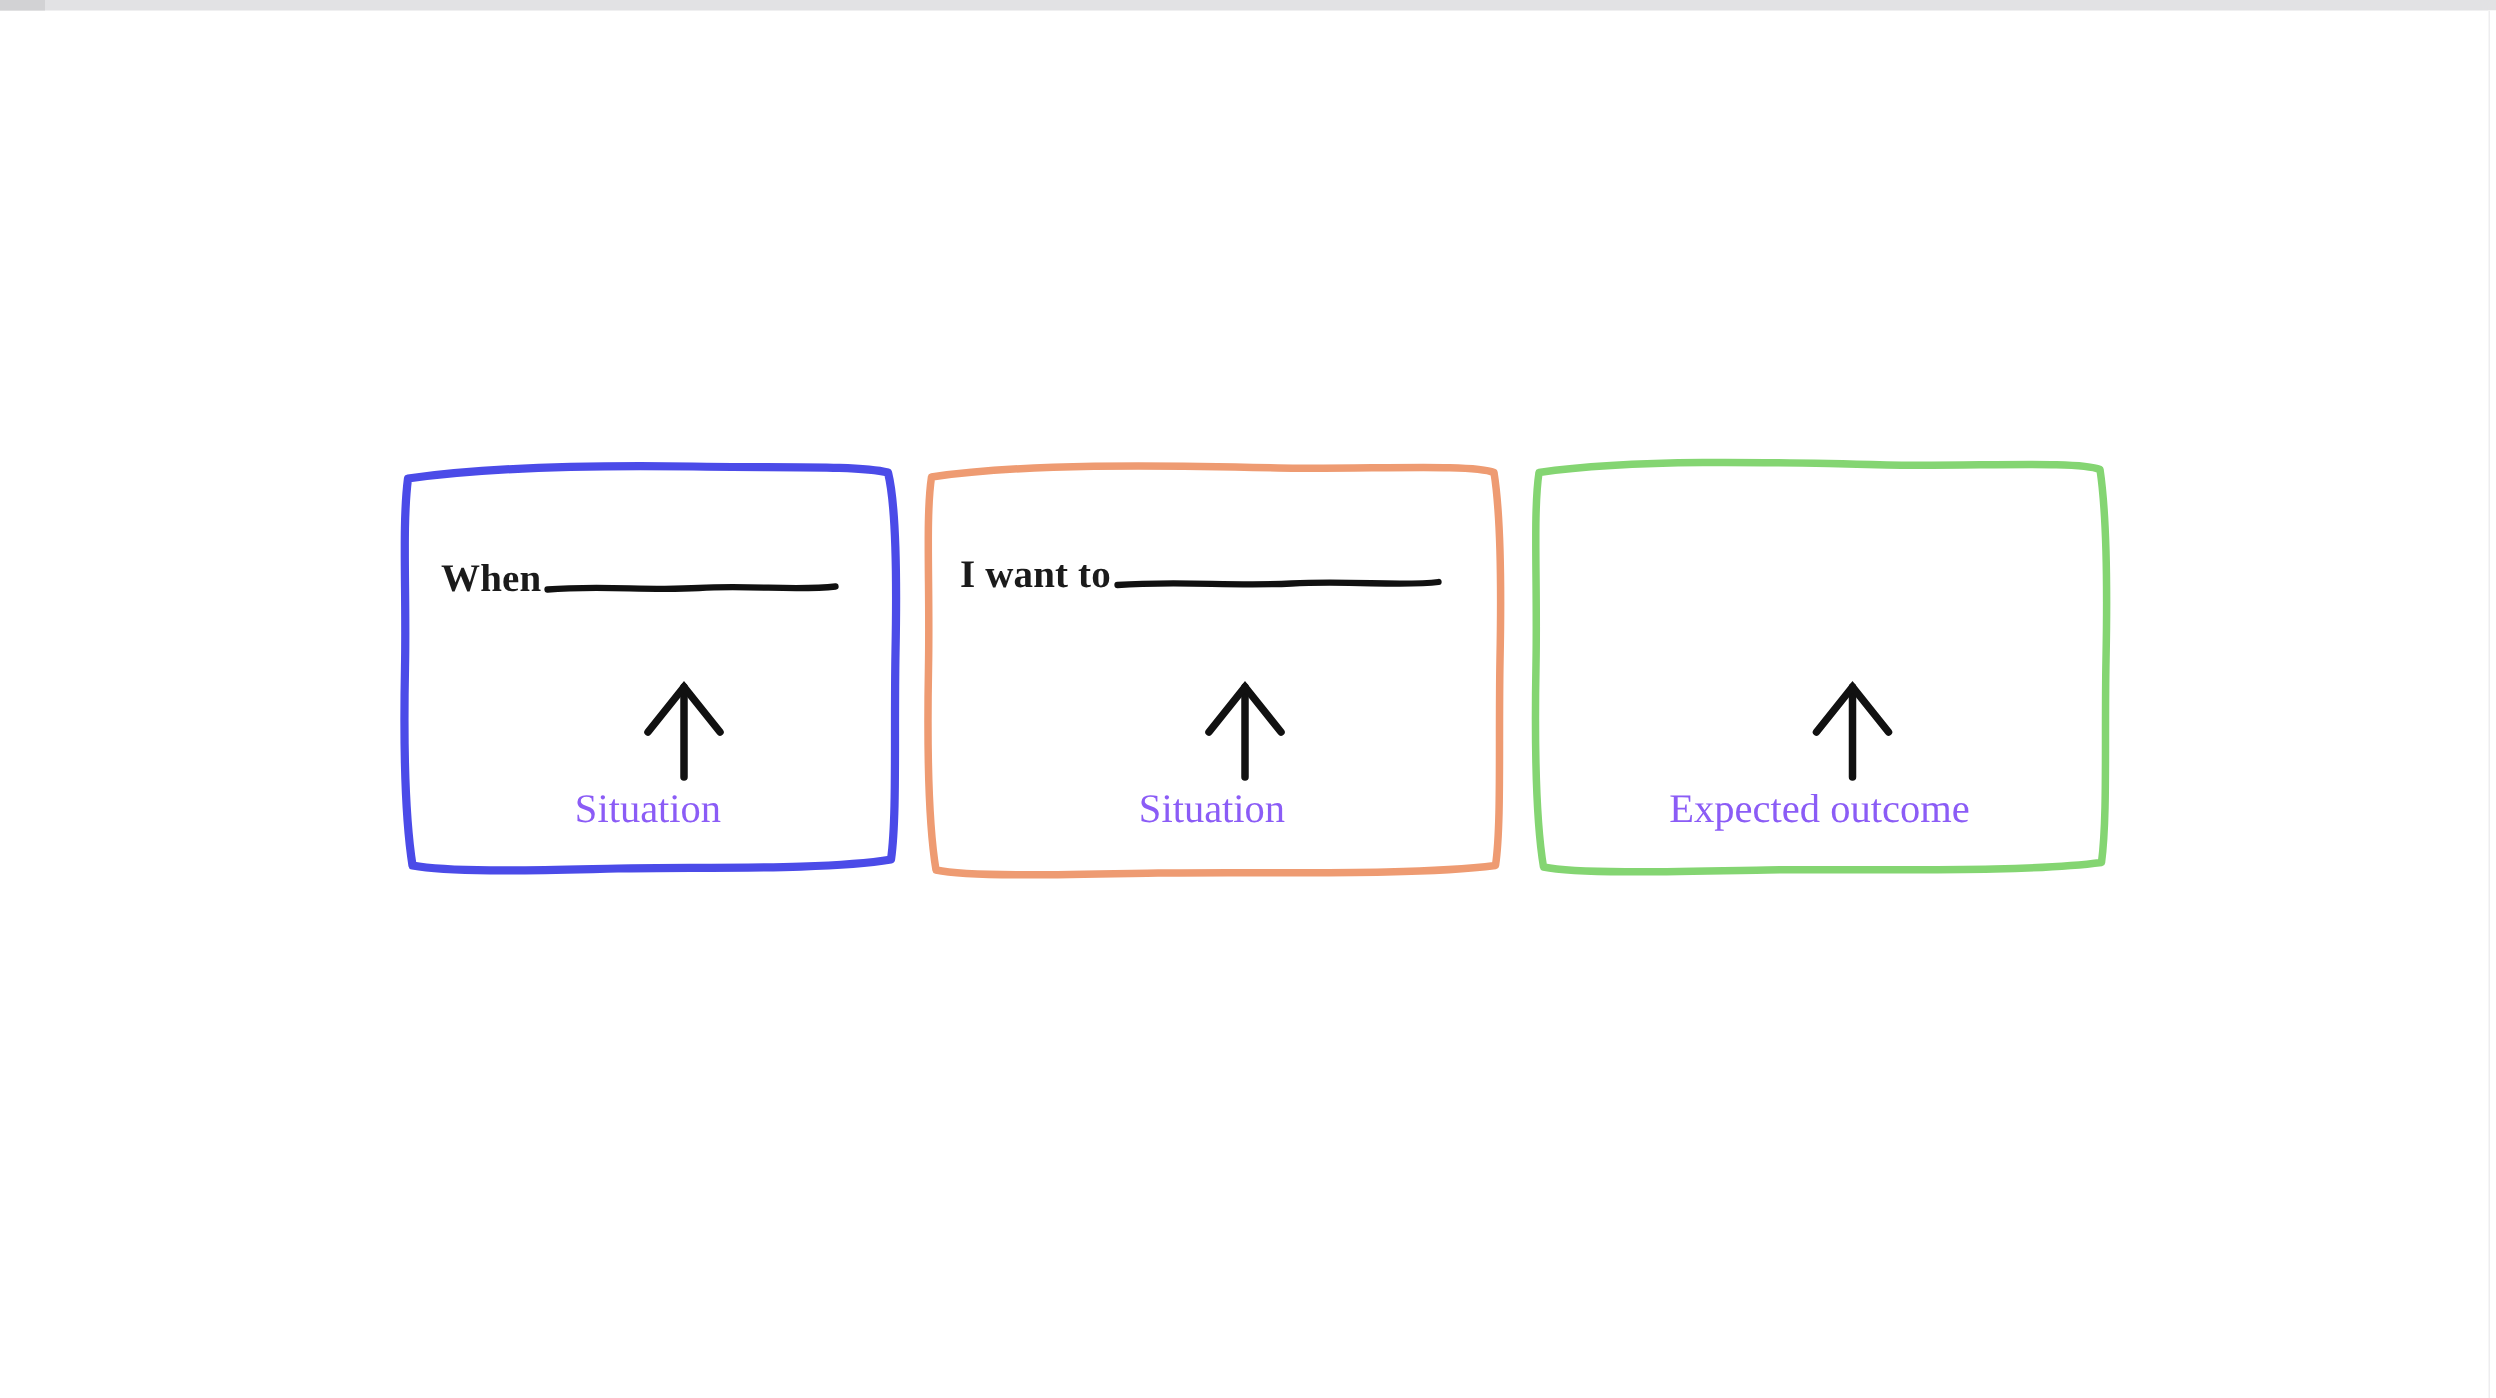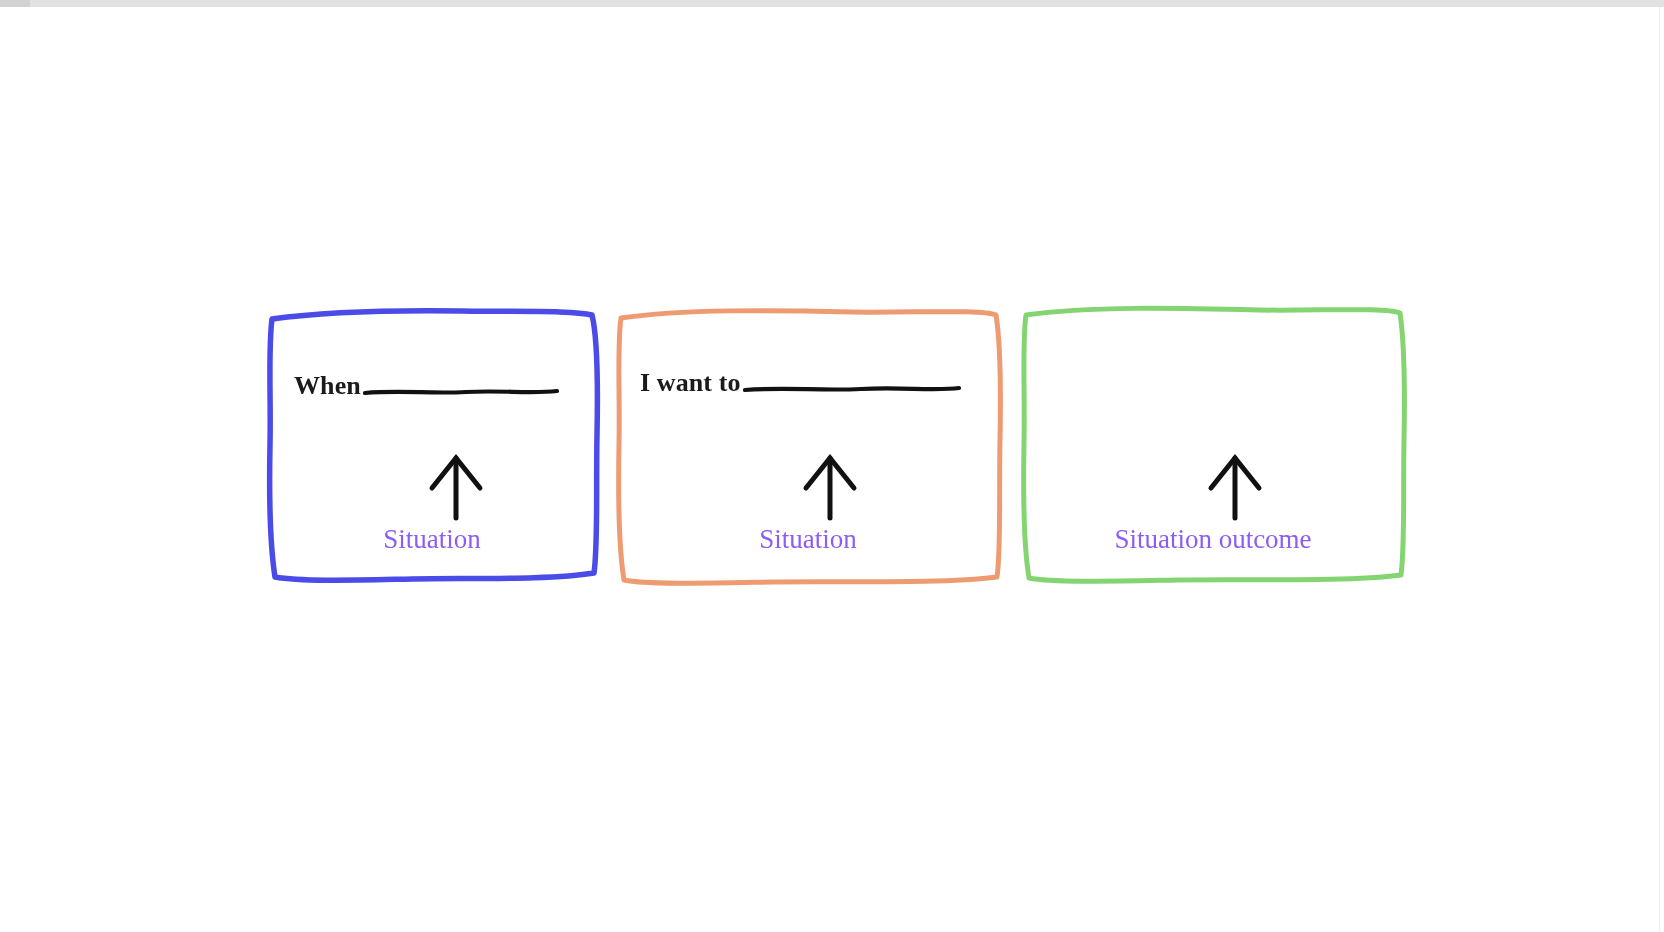--- a/index.html
+++ b/index.html
@@ -213,21 +213,21 @@
         </svg>
 
         <div class="card-inner">
 
 
           <svg class="arrow-svg" width="92" height="70" viewBox="0 0 92 70">
             <path d="M46,6 L46,66" stroke="#111111" stroke-width="5" stroke-linecap="round" fill="none"></path>
             <path d="M22,36 L46,6 L70,36" stroke="#111111" stroke-width="5" stroke-linecap="round" stroke-linejoin="miter" fill="none"></path>
           </svg>
 
-          <div class="card-caption">Situation outcome</div>
+          <div class="card-caption">Expected outcome</div>
         </div>
       </div>
 
     </div>
   </div>
 
   <div id="chrome-top-strip" style="background: rgb(226, 226, 228);">
     <div id="chrome-top-strip-hi"></div>
   </div>
   <div id="chrome-right-edge"></div>

